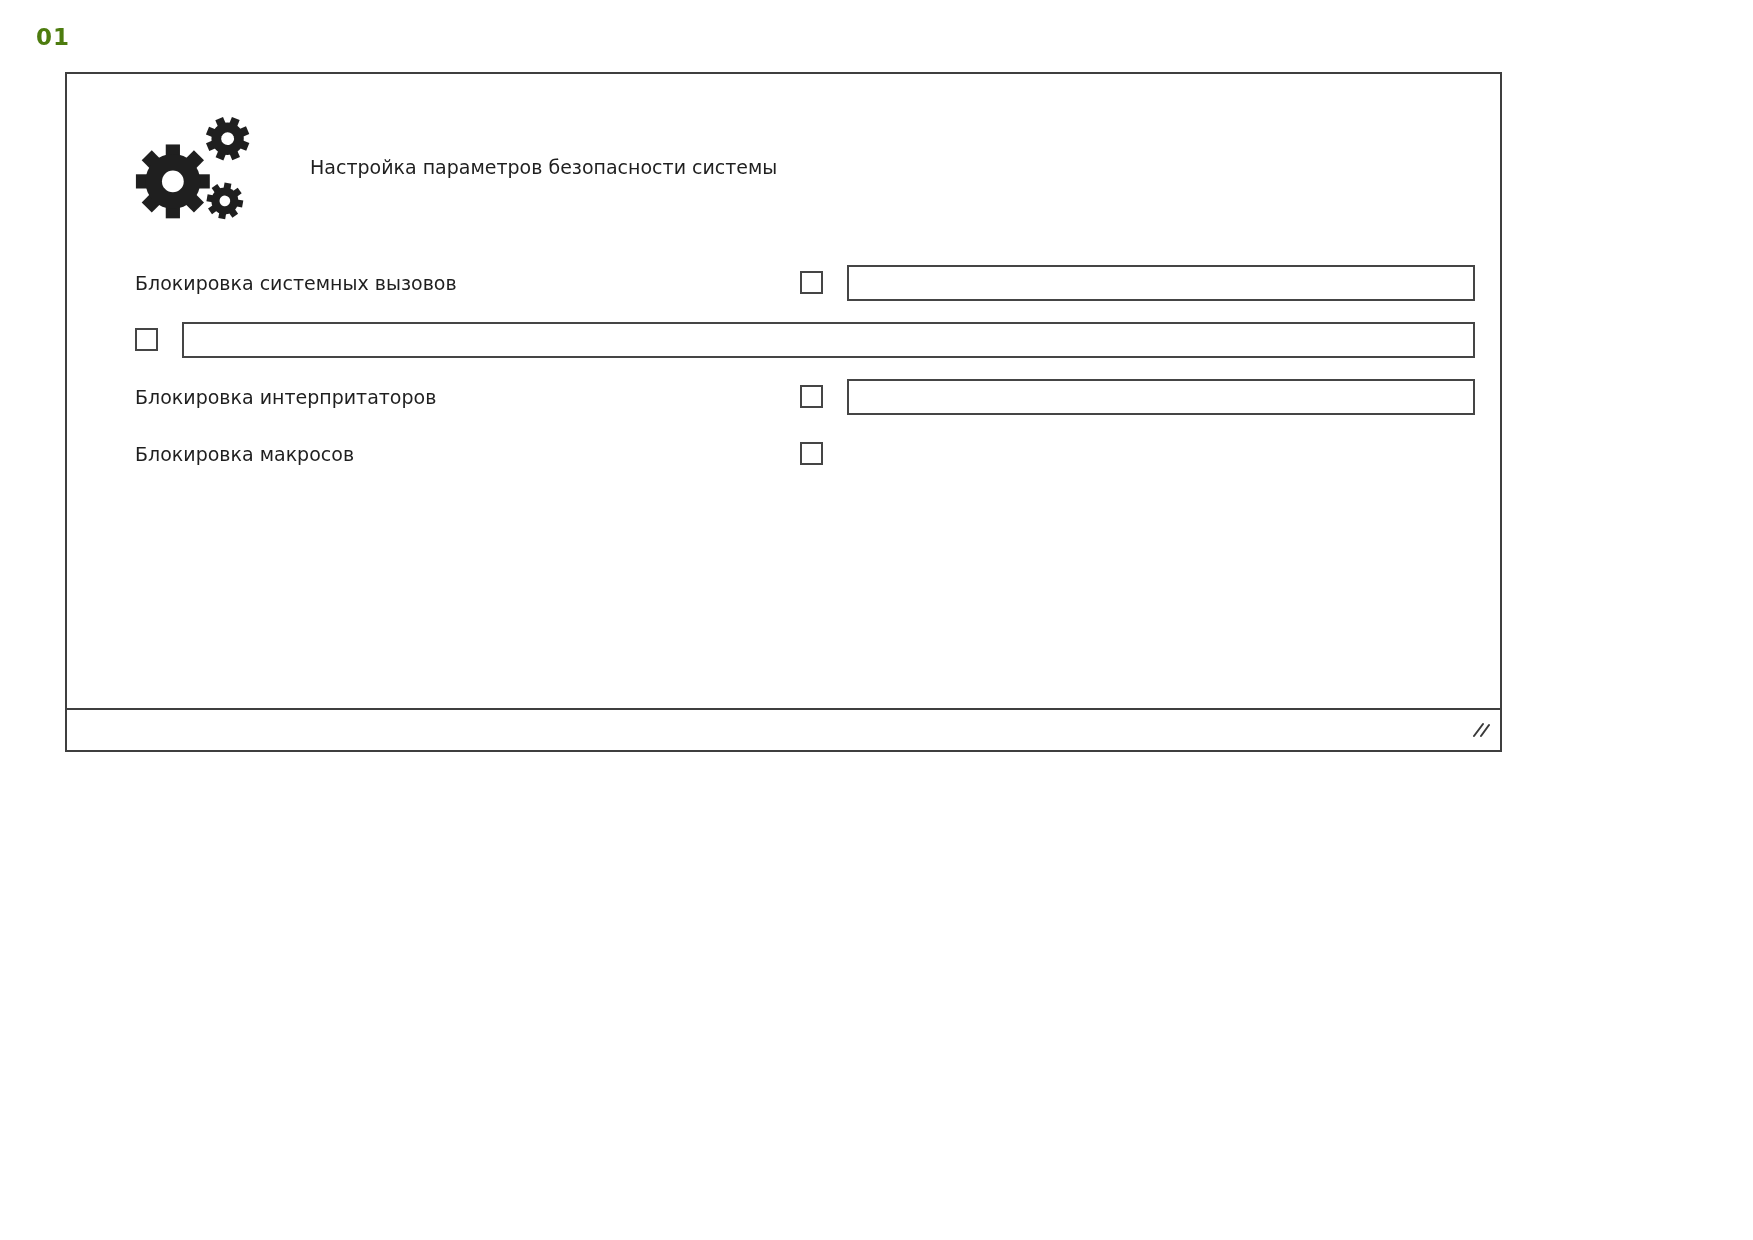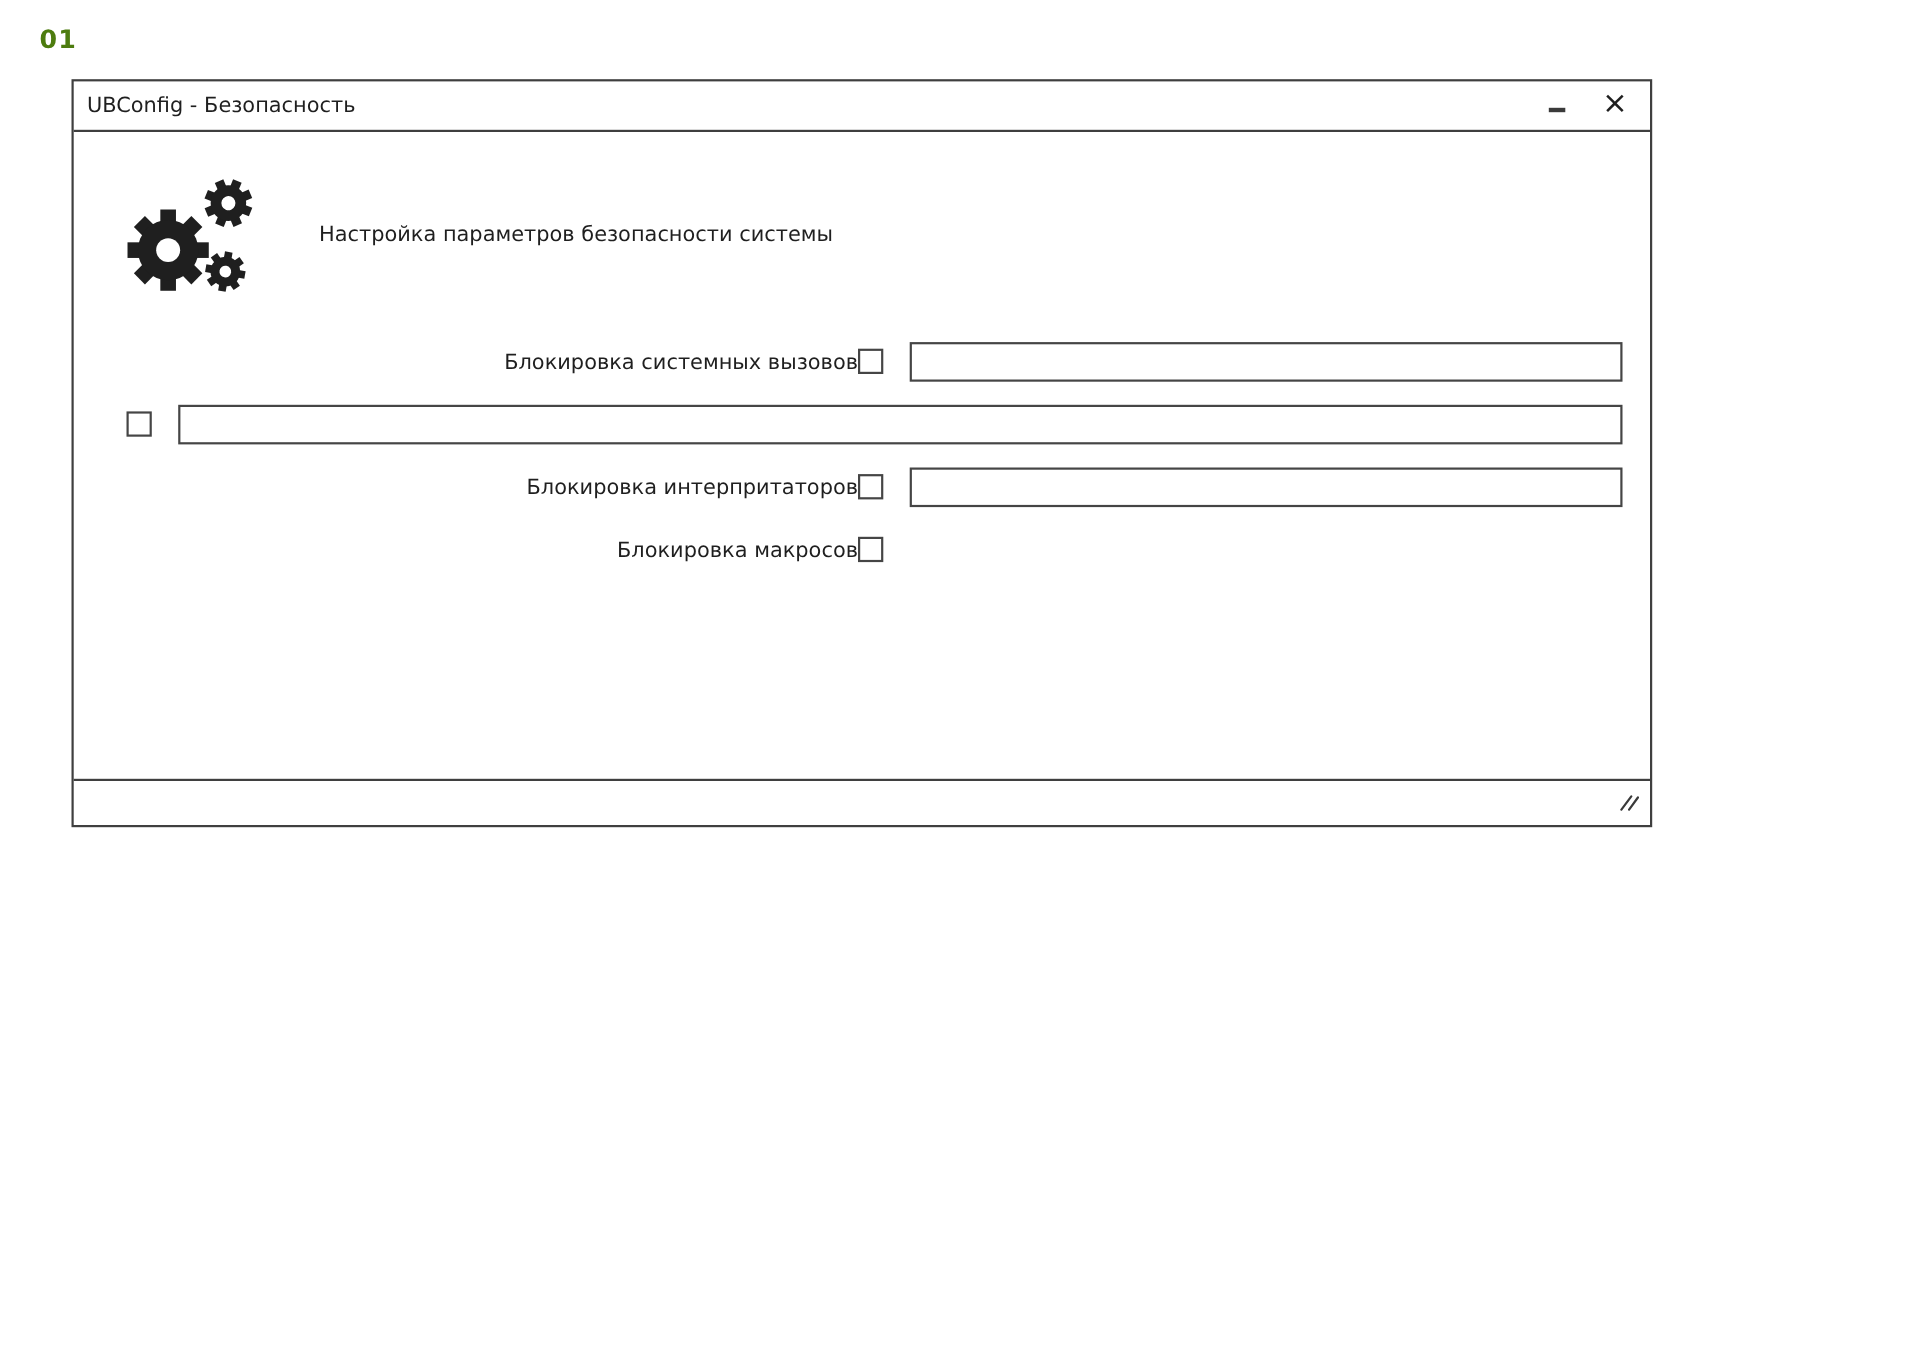--- a/index.html
+++ b/index.html
@@ -57,20 +57,21 @@
     width: 24px; height: 26px;
     text-align: center;
     cursor: pointer;
     font-weight: 400;
   }
   .content {
     flex: 1 1 auto;
     display: flex;
     flex-direction: column;
     overflow: hidden;
+    margin-left: 20px;
   }
   .app-header {
     margin: 32px 0 0 45px;
     display: flex;
     align-items: center;
     height: 122px;
   }
   .app-icon { flex: 0 0 130px; }
   .app-heading {
     margin-left: 48px;
@@ -81,21 +82,20 @@
     height: 57px;
     display: flex;
     align-items: center;
     padding-left: 48px;
     padding-right: 25px;
   }
   .row-label {
     width: 665px;
     flex: 0 0 665px;
     font-size: 19px;
-    text-align: right;
   }
   .row-checkbox {
     appearance: none;
     -webkit-appearance: none;
     width: 23px; height: 23px;
     border: 2px solid #454545;
     background: #ffffff;
     flex: 0 0 23px;
     cursor: pointer;
   }
@@ -121,31 +121,20 @@
   }
   .resize-grip { cursor: nwse-resize; display: flex; }
 </style>
 </head>
 <body>
 
 <div class="figure-label">01</div>
 
 <div class="window">
 
-  <div class="titlebar">
-    <span class="titlebar-title">UBConfig - Безопасность</span>
-    <span class="win-controls">
-      <span class="minimize-btn">
-        <span class="minimize-glyph"></span>
-      </span>
-      <span class="close-btn">
-        <span>×</span>
-      </span>
-    </span>
-  </div>
 
   <div class="content">
 
     <div class="app-header">
       <svg class="app-icon" width="130" height="120" viewBox="0 0 140 127" aria-hidden="true">
         <defs>
           <g id="gear">
             <g>
               <rect x="-7.5" y="-39" width="15" height="17"></rect>
               <rect x="-7.5" y="-39" width="15" height="17" transform="rotate(45)"></rect>

